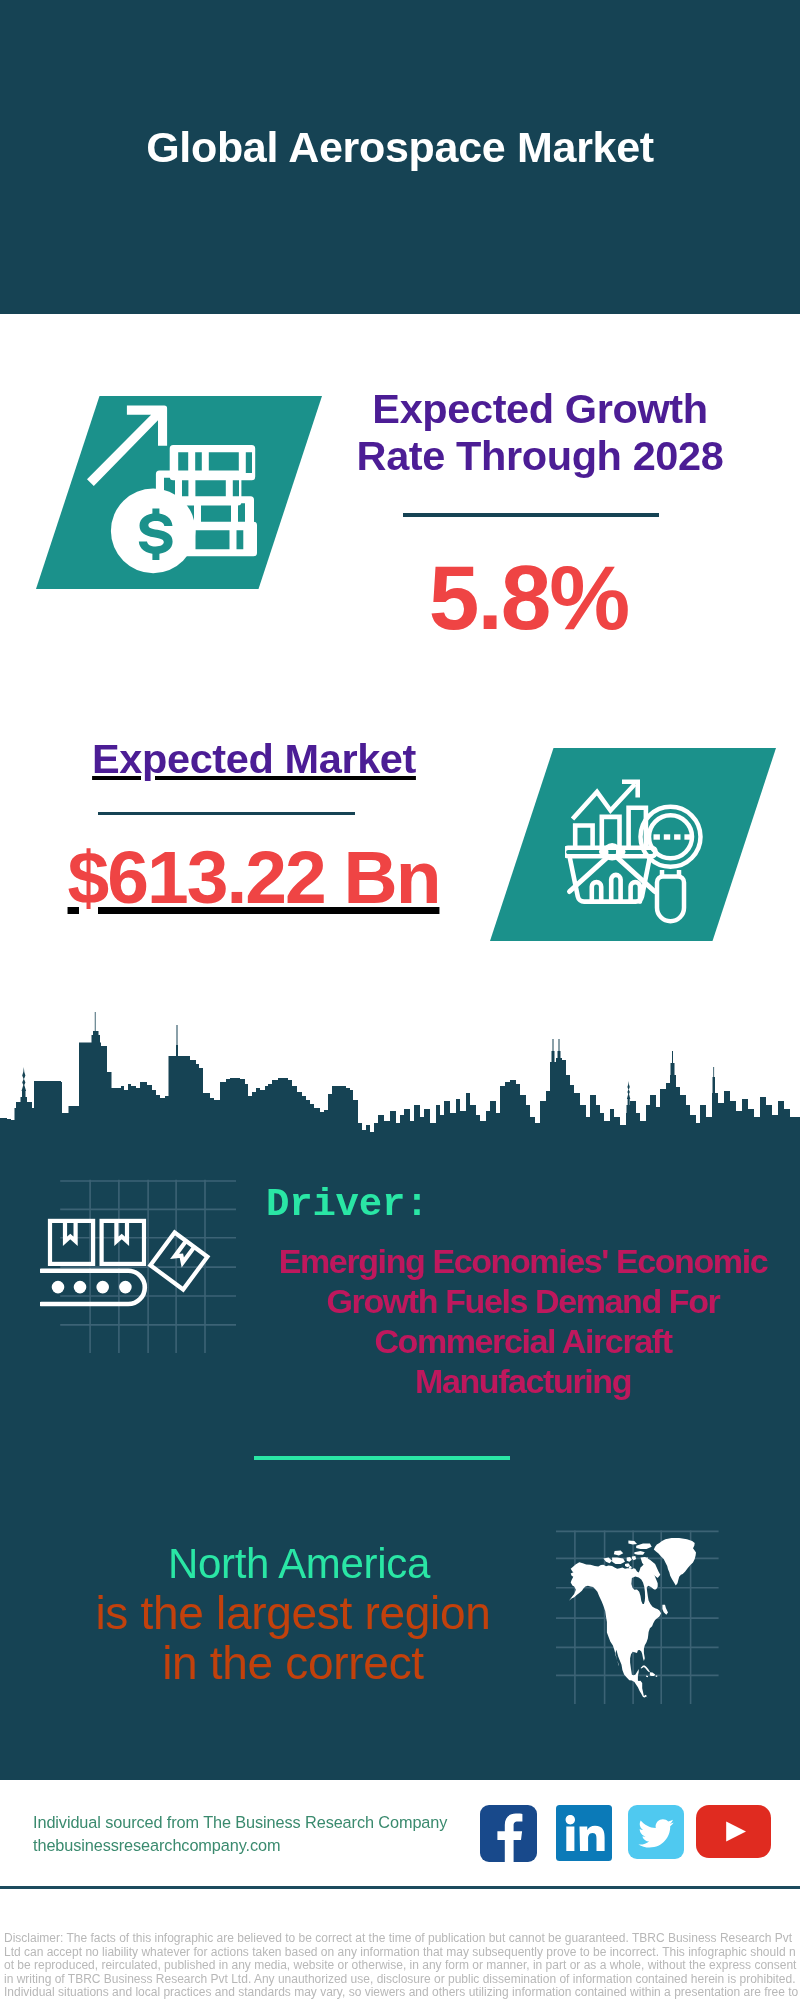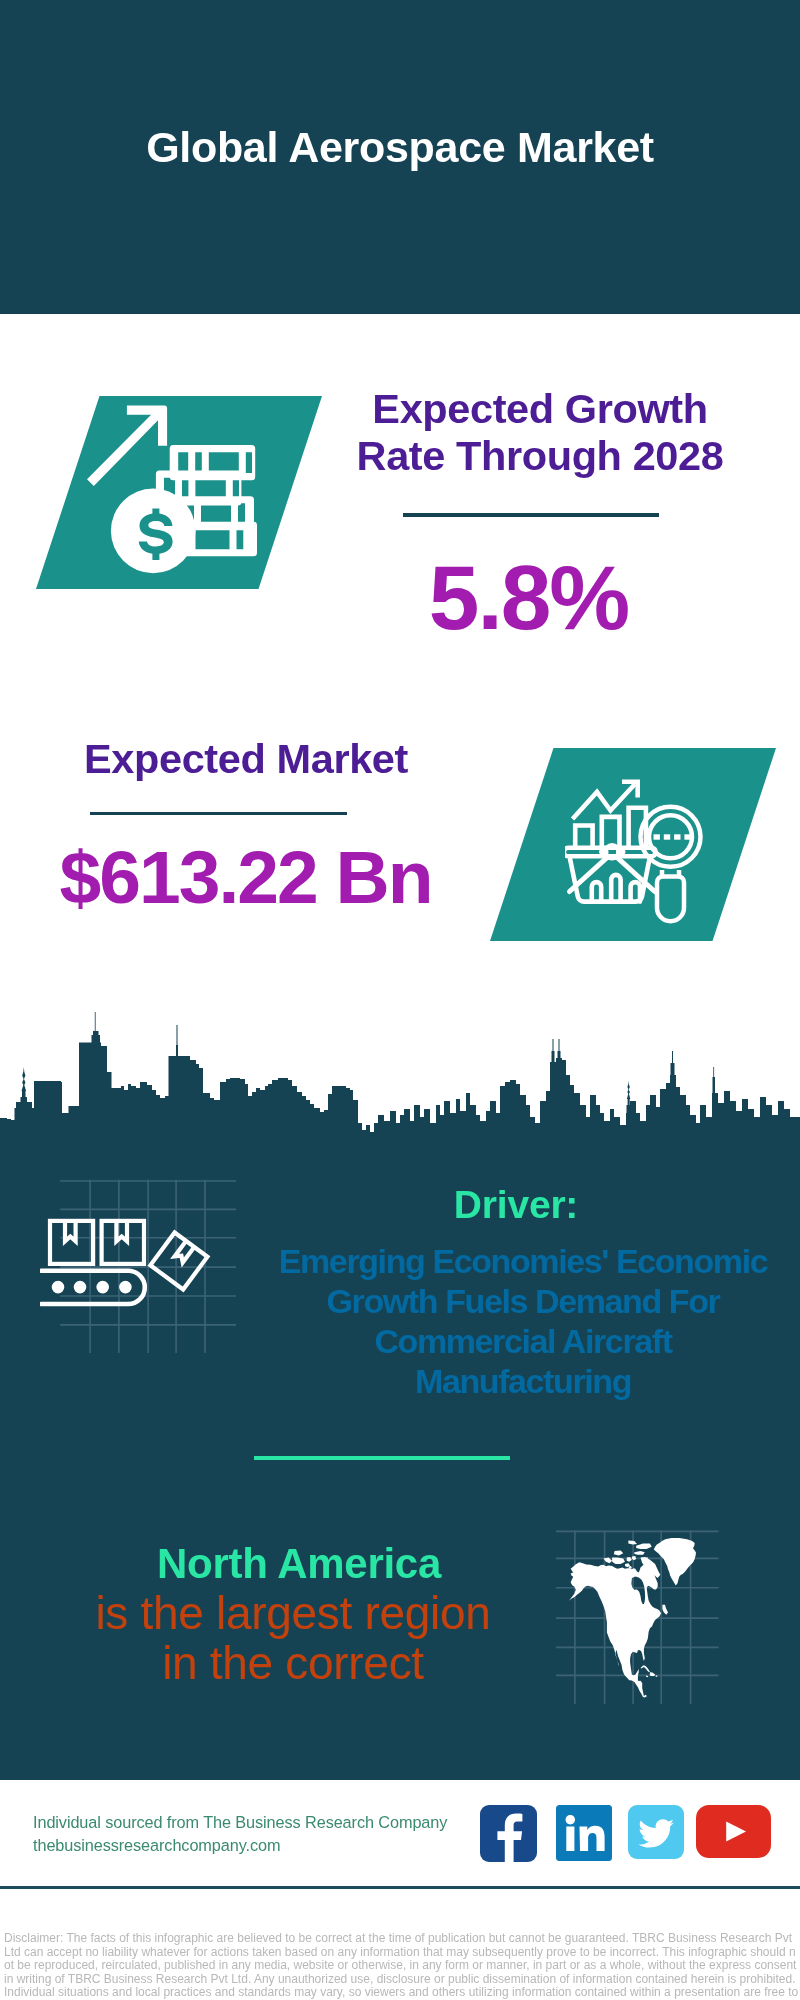--- a/index.html
+++ b/index.html
@@ -12,41 +12,41 @@
 .para{position:absolute;}
 .parabg{position:absolute;left:0;top:0;width:100%;height:100%;background:#1b918b;clip-path:polygon(63.5px 0,286px 0,222.5px 193px,0 193px);}
 .s1-para{left:36px;top:396px;width:286px;height:193px;}
 .s2-para{left:490px;top:748px;width:286px;height:193px;}
 .icon-money{position:absolute;left:49px;top:4px;width:205px;height:180px;}
 .icon-analytics{position:absolute;left:75px;top:30px;width:150px;height:150px;}
 
 .statblock{position:absolute;text-align:center;}
 .stat-label{color:#4c1d95;font-size:41.5px;font-weight:bold;line-height:47px;letter-spacing:-0.4px;}
 .stat-rule{height:3.6px;background:#164354;}
-.stat-value{color:#a21caf;font-weight:bold;line-height:1;letter-spacing:-2px;}
+.stat-value{color:#ef4444;font-weight:bold;line-height:1;letter-spacing:-2px;}
 #s1{left:340px;top:385px;width:400px;}
 #s1 .stat-rule{width:256px;margin:34px 0 0 63px;}
 #s1 .stat-value{font-size:91px;margin-top:35px;margin-left:-23px;}
-#s2{left:46px;top:735px;width:400px;}
+#s2{left:54px;top:735px;width:400px;text-decoration:underline;}
 #s2 .stat-rule{width:257px;margin:29.5px 0 0 44px;}
 #s2 .stat-value{font-size:75px;margin-top:24.5px;margin-left:-1px;}
 
 .darkwrap{position:absolute;left:0;top:0;width:800px;height:2000px;}
 .darkfill{position:absolute;left:0;top:1148px;width:800px;height:632px;background:#164354;}
 .sky{position:absolute;left:0;top:1005px;width:800px;height:145px;}
 
 .gridsvg{position:absolute;left:0;top:0;width:800px;height:2000px;}
 .icon-conveyor{position:absolute;left:40px;top:1213px;width:200px;height:130px;}
 .na-map{position:absolute;left:569px;top:1538px;width:127px;height:160px;}
 
-.driver-head{position:absolute;left:266px;top:1183px;width:500px;text-align:center;color:#2ae6a5;font-size:39px;font-weight:bold;line-height:44px;letter-spacing:-0.2px;}
-.driver-body{position:absolute;left:273px;top:1241px;width:500px;text-align:center;color:#0369a1;font-size:34px;font-weight:bold;line-height:40px;letter-spacing:-1.4px;}
+.driver-head{position:absolute;left:266px;top:1183px;width:500px;text-align:left;color:#2ae6a5;font-size:39px;font-weight:bold;line-height:44px;letter-spacing:-0.2px;font-family:Liberation Mono, monospace;}
+.driver-body{position:absolute;left:273px;top:1241px;width:500px;text-align:center;color:#be185d;font-size:34px;font-weight:bold;line-height:40px;letter-spacing:-1.4px;}
 .driver-rule{position:absolute;left:254px;top:1456px;width:256px;height:4px;background:#2ae6a5;}
 
-.na-head{position:absolute;left:49px;top:1539px;width:500px;text-align:center;color:#2ae6a5;font-size:42px;font-weight:bold;line-height:50px;letter-spacing:-0.3px;}
+.na-head{position:absolute;left:49px;top:1539px;width:500px;text-align:center;color:#2ae6a5;font-size:42px;font-weight:normal;line-height:50px;letter-spacing:-0.3px;}
 .na-body{position:absolute;left:43px;top:1588px;width:500px;text-align:center;color:#c2410c;font-size:46px;font-weight:normal;line-height:50px;letter-spacing:-0.3px;}
 
 .src-text{position:absolute;left:33px;top:1811px;font-size:16.3px;color:#3a8a6e;line-height:22.5px;letter-spacing:-0.1px;}
 .social{position:absolute;top:1805px;left:480px;display:flex;align-items:flex-start;}
 .social .li{margin-left:19px;}
 .social .tw{margin-left:16px;}
 .social .yt{margin-left:12px;}
 .sicon{position:relative;line-height:0;}
 .divline{position:absolute;left:0;top:1886px;width:800px;height:2.6px;background:#1d4b5e;}
 .disclaimer{position:absolute;left:4px;top:1891px;width:796px;font-size:12px;font-stretch:condensed;line-height:13.6px;color:#b8b8b8;text-align:left;word-break:break-all;margin-top:41px;}

